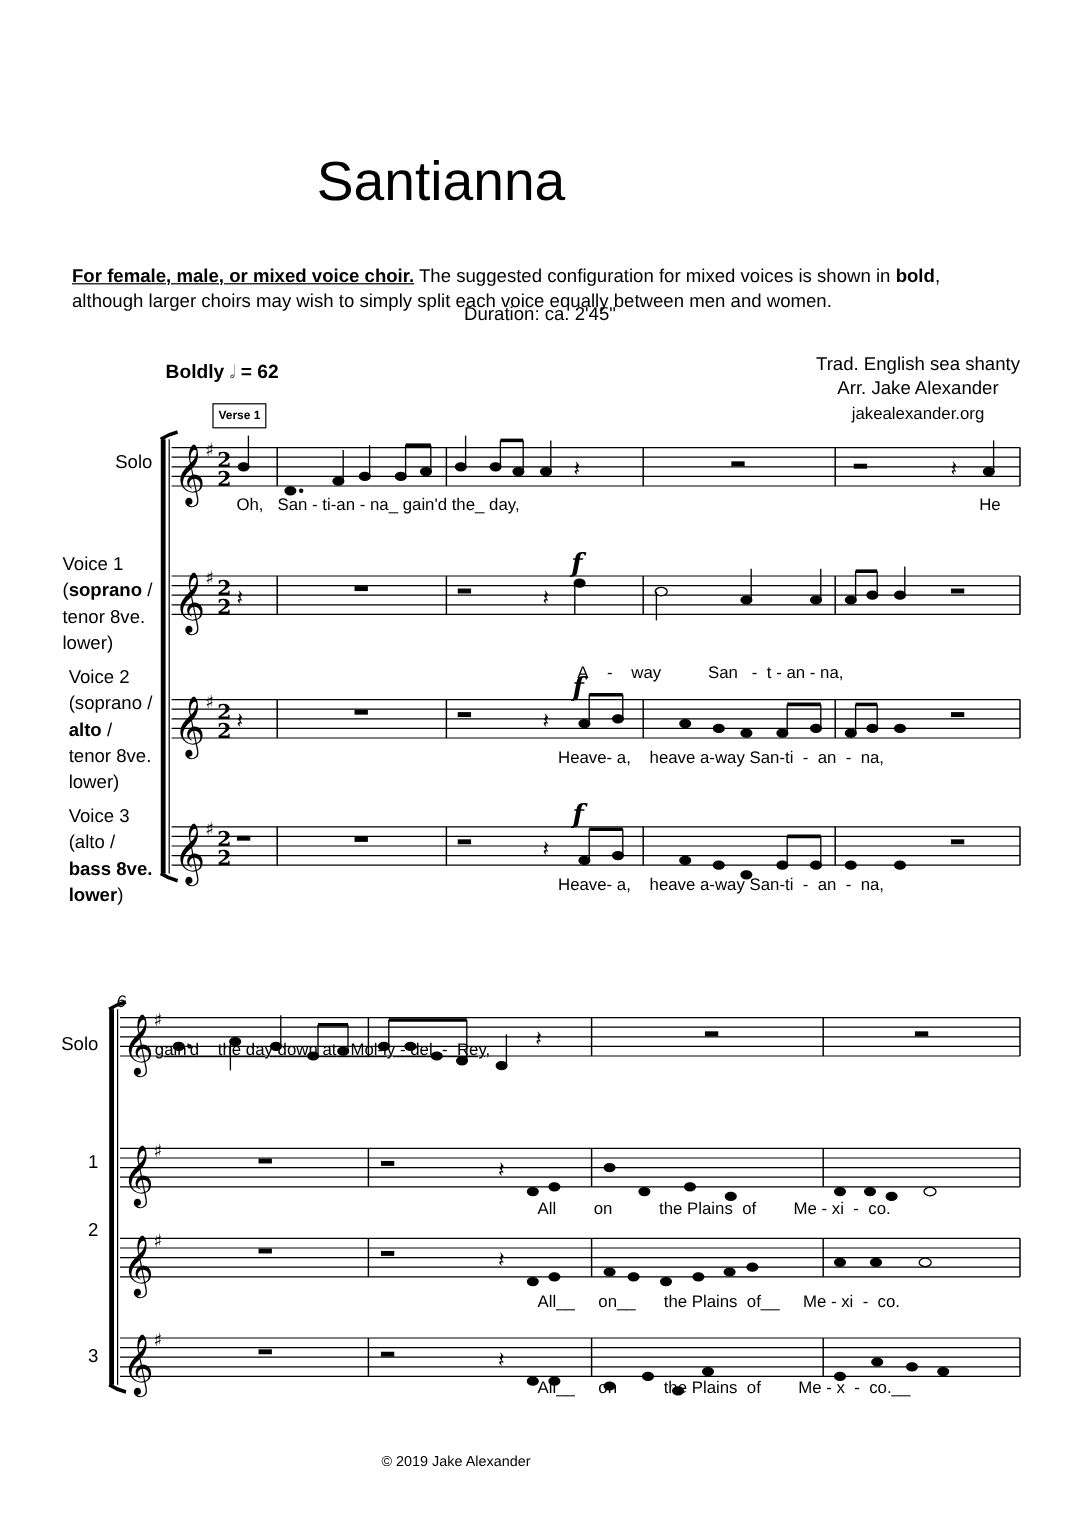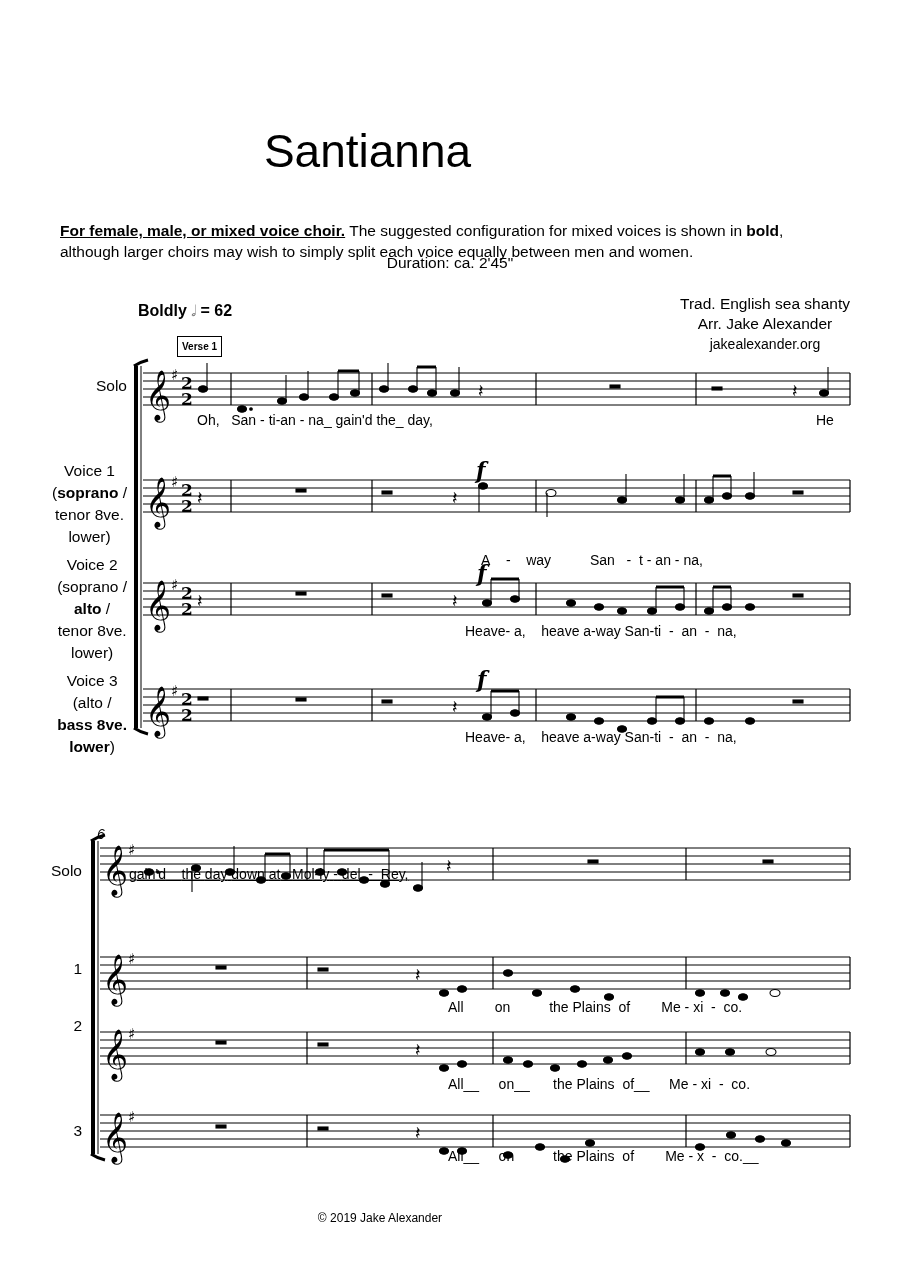--- a/index.html
+++ b/index.html
@@ -9,21 +9,21 @@
   .title { left: 0; width: 735px; top: 124px; text-align: center; font-size: 46px; font-weight: normal; }
   .intro { left: 60px; width: 780px; top: 196px; font-size: 15.5px; line-height: 21px; margin-top: 24px; }
   .intro .u { font-weight: bold; text-decoration: underline; }
   .intro b { font-weight: bold; }
   .duration { left: 0; width: 900px; top: 254px; text-align: center; font-size: 15.5px; }
   .tempo { left: 138px; top: 302px; font-size: 16px; font-weight: bold; }
   .tempo .note { font-weight: normal; font-size: 15px; color: #444; }
   .credits { right: 50px; top: 294px; text-align: center; font-size: 15.5px; line-height: 20px; }
   .credits .site { font-size: 14px; }
   .rehearsal { left: 177px; top: 336px; border: 1.5px solid #000; padding: 0 4px; font-size: 10px; font-weight: bold; line-height: 19px; }
-  .inst { text-align: center; font-size: 15.5px; line-height: 22px; }
+  .inst { text-align: left; font-size: 15.5px; line-height: 22px; }
   .inst b { font-weight: bold; }
   .lyric { font-size: 14px; white-space: nowrap; }
   .dyn { font-family: "DejaVu Serif", serif; font-style: italic; font-weight: bold; font-size: 22px; }
   .mnum { font-style: italic; font-size: 14px; }
   .footer { left: 0; width: 760px; top: 1211px; text-align: center; font-size: 12px; }
   svg.score { position: absolute; left: 0; top: 0; }
 </style>
 </head>
 <body>
 

